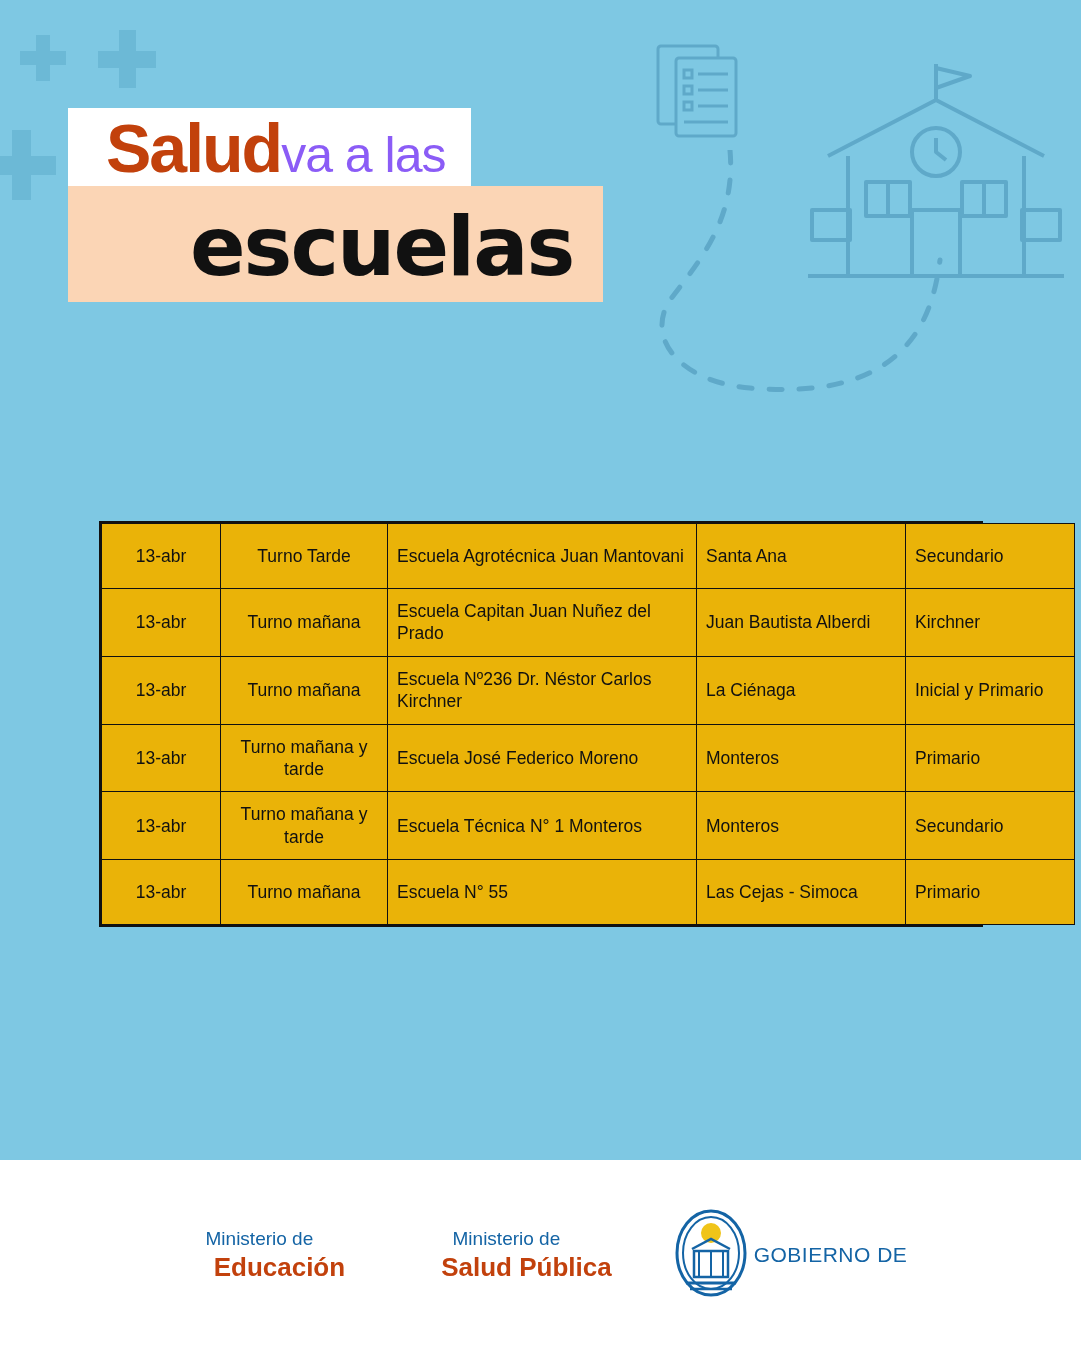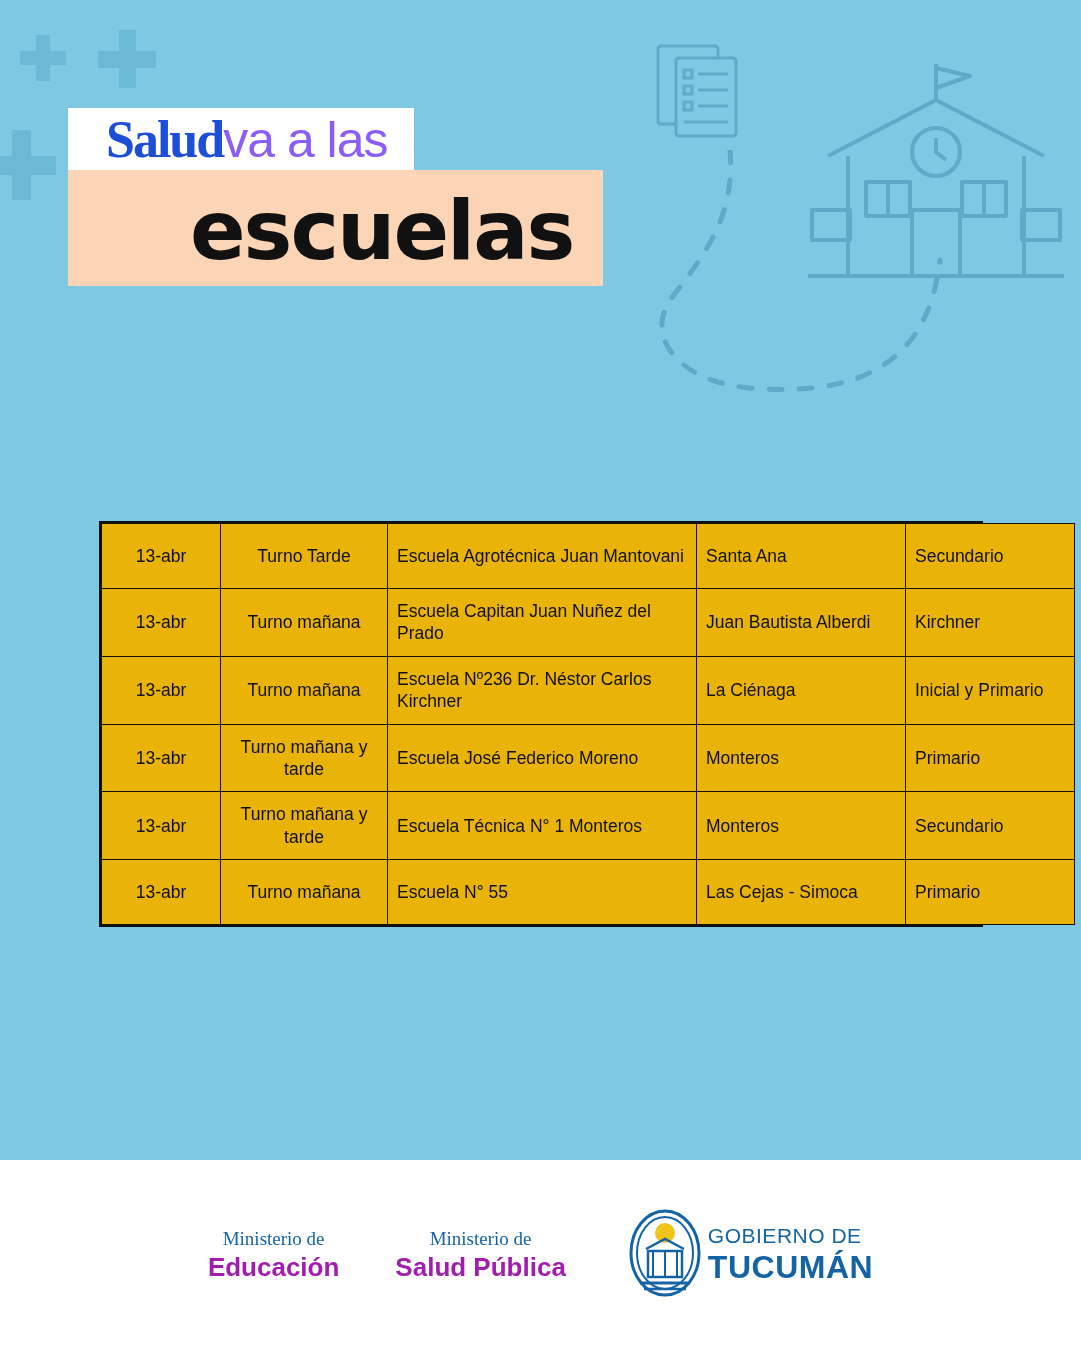--- a/index.html
+++ b/index.html
@@ -57,25 +57,25 @@
   .title-line2 {
     position: relative;
     display: inline-block;
     background: #fbd5b5;
     padding: 20px 30px 14px 122px;
     line-height: 1;
     margin-top: -6px;
     white-space: nowrap;
   }
   .t-bold {
-    font-family: Liberation Serif, serif;
+    font-family: Liberation Sans, sans-serif;
     font-weight: bold;
-    font-size: 52px;
+    font-size: 68px;
     letter-spacing: -2px;
-    color: #1d4ed8;
+    color: #c2410c;
   }
   .t-light {
     font-family: "Liberation Sans", sans-serif;
     font-weight: normal;
     font-size: 50px;
     color: #8b5cf6;
     letter-spacing: -1px;
   }
   .t-big {
     font-family: "DejaVu Sans", sans-serif;
@@ -168,27 +168,28 @@
     justify-content: center;
     gap: 56px;
   }
   .ministry {
     text-align: center;
     line-height: 1.25;
   }
   .ministry .m-top {
     font-size: 19px;
     color: #1464a5;
-    font-family: Liberation Serif, serif;
+    font-family: Liberation Sans, sans-serif;
   }
   .ministry .m-bot {
     font-size: 26px;
     font-weight: bold;
-    color: #a21caf;
-    font-family: "Liberation Sans", sans-serif;
+    color: #c2410c;
+    font-family: "Liberation Sans", sans-serif;
+    margin-left: 40px;
   }
   .gov {
     display: flex;
     align-items: center;
   }
   .gov-text {
     line-height: 1.18;
   }
   .gov-text .g-top {
     font-size: 21px;
@@ -342,20 +343,19 @@
           <rect x="26" y="44" width="34" height="26" fill="none" stroke="#1464a5" stroke-width="2.5"></rect>
           <line x1="31" y1="44" x2="31" y2="70" stroke="#1464a5" stroke-width="2"></line>
           <line x1="43" y1="44" x2="43" y2="70" stroke="#1464a5" stroke-width="2"></line>
           <line x1="55" y1="44" x2="55" y2="70" stroke="#1464a5" stroke-width="2"></line>
           <path d="M24 42 L43 32 L62 42" fill="none" stroke="#1464a5" stroke-width="2.5"></path>
           <line x1="18" y1="76" x2="68" y2="76" stroke="#1464a5" stroke-width="3"></line>
           <line x1="22" y1="82" x2="64" y2="82" stroke="#1464a5" stroke-width="2.5"></line>
         </svg>
         <div class="gov-text">
           <div class="g-top">GOBIERNO DE</div>
-          <div class="g-bot">TUCUMÁN</div>
         </div>
       </div>
 
     </div>
   </div>
 
 </div>
 
 </body></html>

